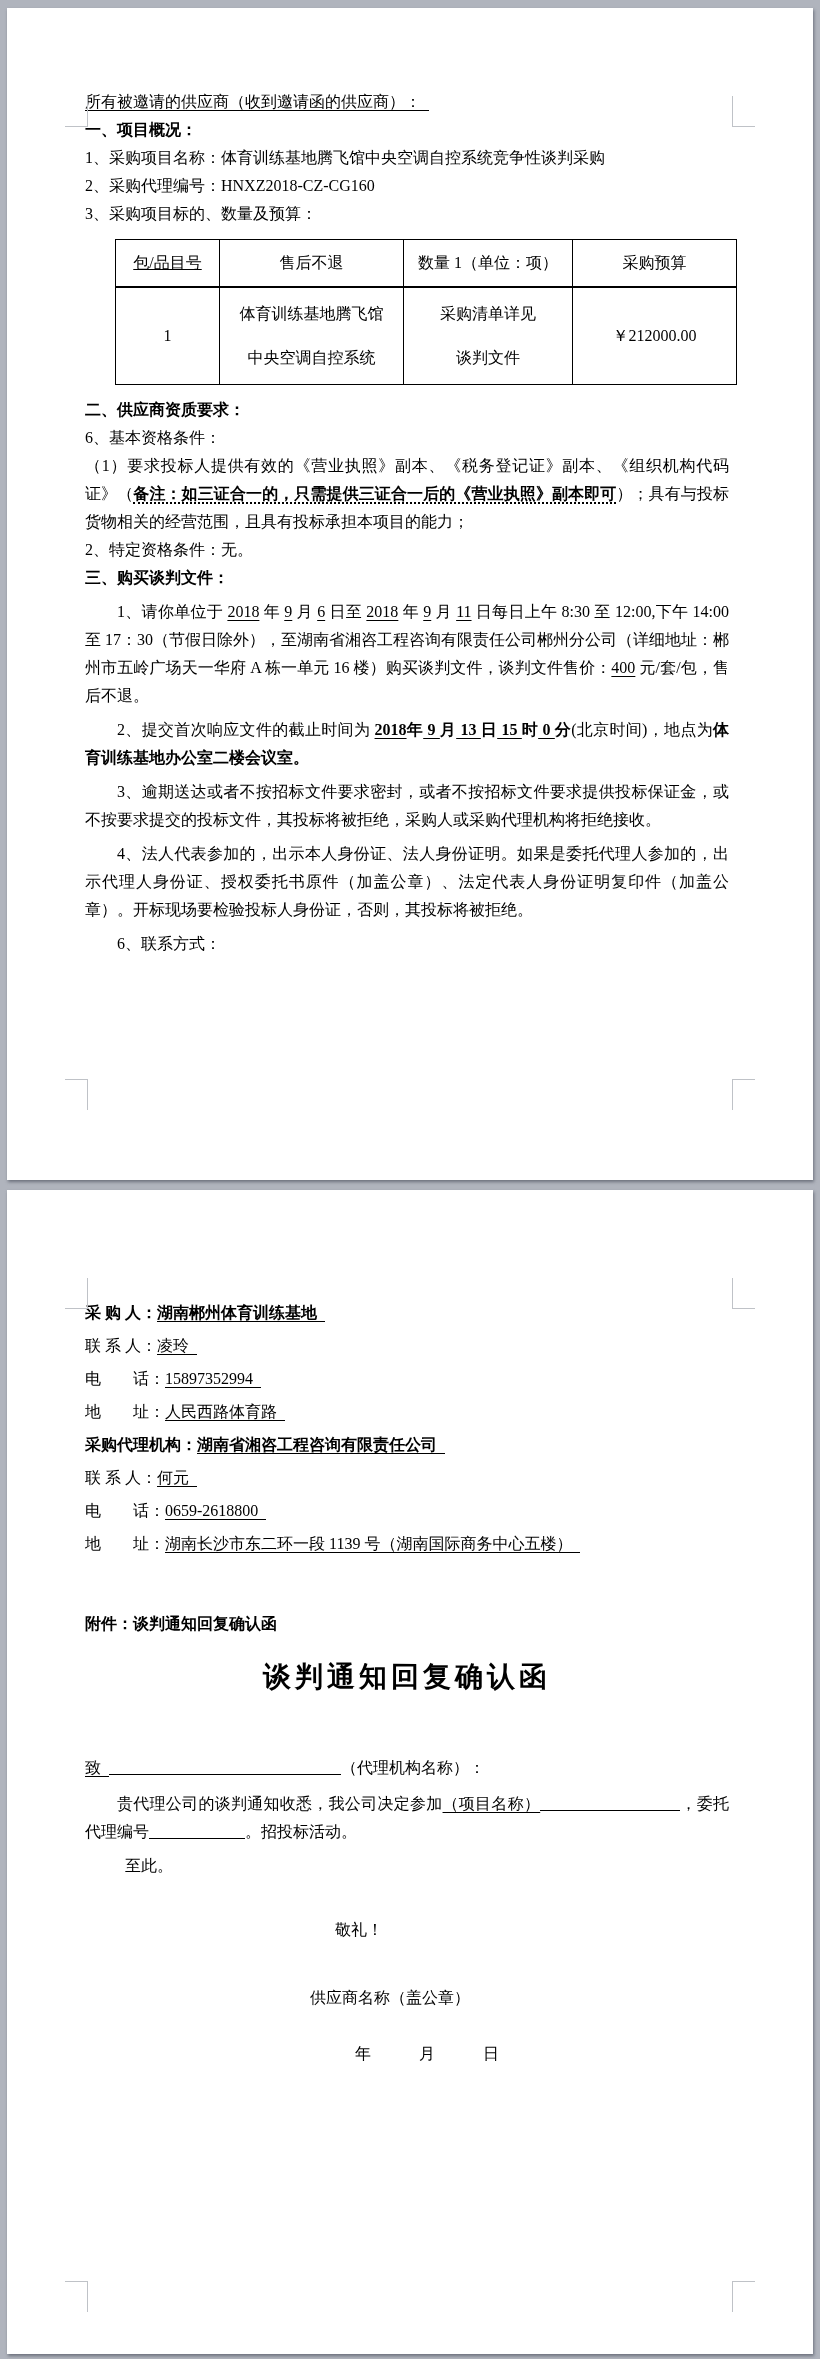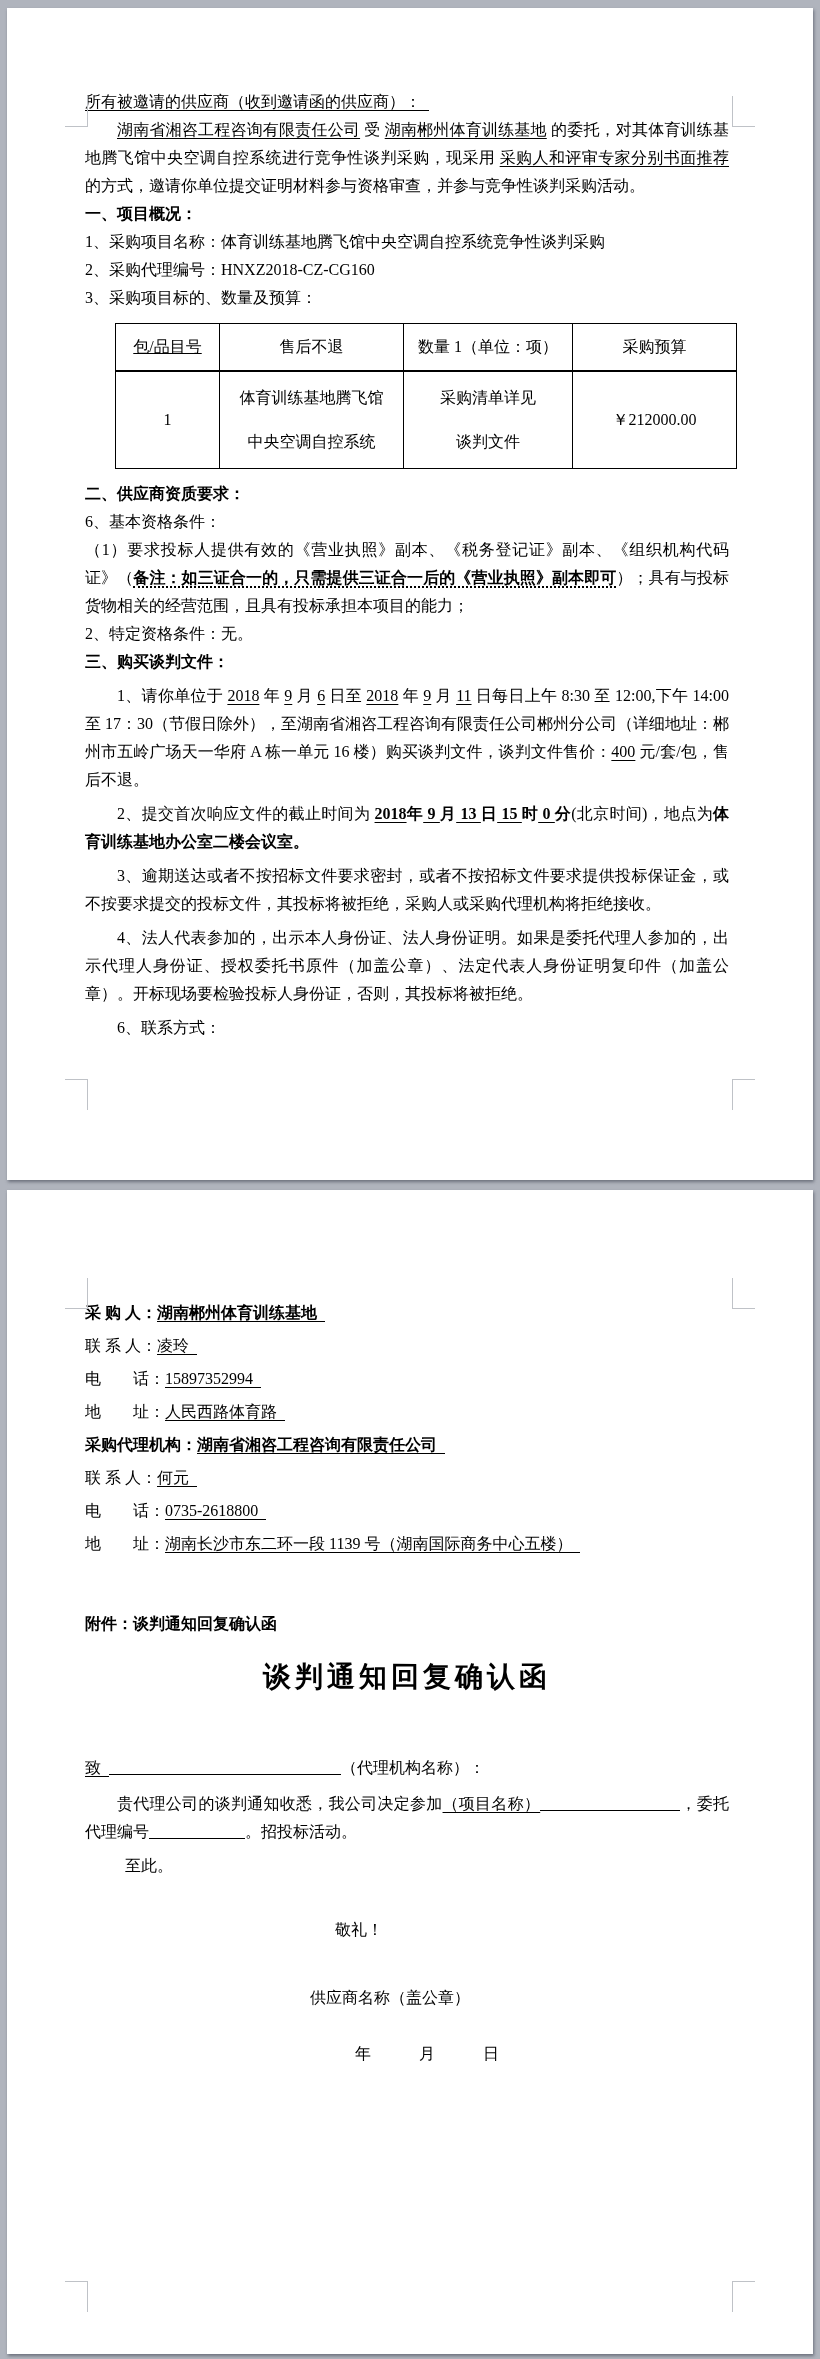--- a/index.html
+++ b/index.html
@@ -75,21 +75,20 @@
 <div class="stage">
 
   <div class="page page1 doc">
     <div class="cm tl"></div>
     <div class="cm tr"></div>
     <div class="cm bl"></div>
     <div class="cm br"></div>
 
     <p><span class="uv">所有被邀请的供应商（收到邀请函的供应商）：</span></p>
 
-    <p class="ind"><span class="u">湖南省湘咨工程咨询有限责任公司</span><span> 受 </span><span class="u">湖南郴州体育训练基地</span><span> 的委托，对其体育训练基地腾飞馆中央空调自控系统进行竞争性谈判采购，现采用 </span><span class="u">采购人和评审专家分别书面推荐</span><span> 的方式，邀请你单位提交证明材料参与资格审查，并参与竞争性谈判采购活动。</span></p>
 
     <p class="hd">一、项目概况：</p>
     <p>1、采购项目名称：体育训练基地腾飞馆中央空调自控系统竞争性谈判采购</p>
     <p>2、采购代理编号：HNXZ2018-CZ-CG160</p>
     <p>3、采购项目标的、数量及预算：</p>
 
     <table class="lots">
       <tbody>
           <tr class="hrow">
         <th class="c0">包/品目号</th>
@@ -136,21 +135,21 @@
     <div class="cm bl"></div>
     <div class="cm br"></div>
 
     <div class="contacts">
       <p><span class="b">采 购 人：</span><span class="b uv">湖南郴州体育训练基地</span></p>
       <p><span>联 系 人：</span><span class="uv">凌玲</span></p>
       <p><span>电　　话：</span><span class="uv">15897352994</span></p>
       <p><span>地　　址：</span><span class="uv">人民西路体育路</span></p>
       <p><span class="b">采购代理机构：</span><span class="b uv">湖南省湘咨工程咨询有限责任公司</span></p>
       <p><span>联 系 人：</span><span class="uv">何元</span></p>
-      <p><span>电　　话：</span><span class="uv">0735-2618800</span></p>
+      <p><span>电　　话：</span><span class="uv">0659-2618800</span></p>
       <p><span>地　　址：</span><span class="uv">湖南长沙市东二环一段 1139 号（湖南国际商务中心五楼）</span></p>
     </div>
 
     <p class="hd attach">附件：谈判通知回复确认函</p>
 
     <p class="letter-title">谈判通知回复确认函</p>
 
     <p class="to-line"><span class="uv">致</span><span class="bk bk-to"></span><span>（代理机构名称）：</span></p>
 
     <p class="ind letter-body"><span>贵代理公司的谈判通知收悉，我公司决定参加</span><span class="u">（项目名称）</span><span class="bk bk-proj"></span><span>，委托代理编号</span><span class="bk bk-code"></span><span>。招投标活动。</span></p>

